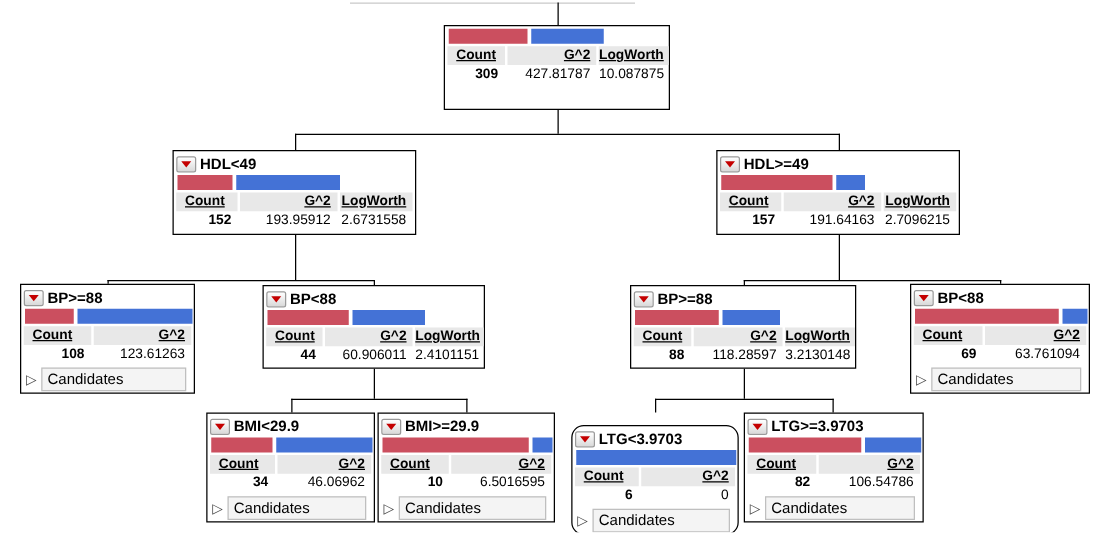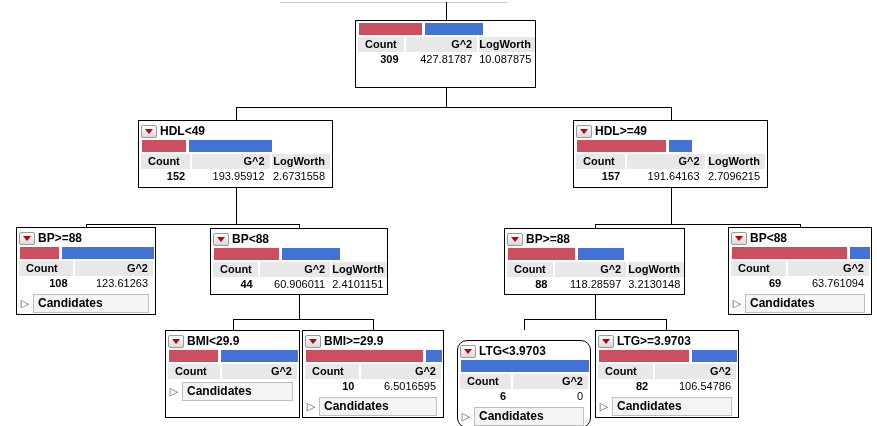--- a/index.html
+++ b/index.html
@@ -15,39 +15,39 @@
     background:linear-gradient(#ffffff,#d9d9d9);display:flex;align-items:center;justify-content:center;
     flex:0 0 auto;cursor:default;}
   .menu-tri{width:0;height:0;border-left:4px solid transparent;border-right:4px solid transparent;border-top:5px solid #c40000;}
   .node-label{font-weight:bold;font-size:12px;white-space:nowrap;color:#000;}
 
   .bars{display:flex;height:12px;margin:1px 1px 2px 1px;gap:3px;}
   .bar-red{height:100%;}
   .bar-blue{height:100%;flex:1;}
 
   .hdr-row,.val-row{display:flex;gap:2px;height:15px;line-height:15px;font-size:11px;color:#000;}
-  .hdr-cell{background:#e8e8e8;font-weight:bold;white-space:nowrap;box-sizing:border-box;}
+  .hdr-cell{background:#e8e8e8;font-weight:bold;white-space:nowrap;box-sizing:border-box;text-decoration:underline;}
   .val-cell{white-space:nowrap;box-sizing:border-box;}
   .cell-left{text-align:left;padding-left:7px;}
   .cell-right{text-align:right;padding-right:5px;}
   .val-row .cell-left{text-align:right;padding-right:5px;font-weight:bold;}
 
   
   .cols3 .c0{flex:0 0 26%;}
   .cols3 .c1{flex:0 0 41%;}
   .cols3 .c2{flex:1;}
   
   .cols2 .c0{flex:0 0 40%;}
   .cols2 .c1{flex:1;}
 
   .cand-row{display:flex;align-items:center;gap:2px;margin-top:3px;height:19px;}
   .disclosure{flex:0 0 12px;text-align:center;color:#4a4a4a;font-size:11px;
     font-family:"DejaVu Sans",sans-serif;line-height:19px;cursor:default;}
   .cand-btn{flex:1;height:17px;line-height:17px;background:#f4f4f4;border:1px solid #bfbfbf;
-    font-weight:bold;font-size:12px;color:#000;padding-left:4px;margin-right:4px;
+    font-weight:normal;font-size:12px;color:#000;padding-left:4px;margin-right:4px;
     white-space:nowrap;overflow:hidden;cursor:default;}
 </style>
 </head>
 <body>
 
 <div id="canvas">
     <div class="topline" style="left: 280px; top: 2px; width: 228px; height: 1px;"></div>
     <div class="line" style="left: 446px; top: 2px; width: 1px; height: 18px;"></div>
     <div class="node" style="left: 355px; top: 20px; width: 181px; height: 68px;">
       <div class="bars" style="width: 71%;">
@@ -208,20 +208,24 @@
         </div>
         <div class="node-label">BMI&lt;29.9</div>
       </div>
       <div class="bars" style="width: 100%;">
         <div class="bar-red" style="background: rgb(203, 79, 95); flex: 0 0 38%;"></div>
         <div class="bar-blue" style="background: rgb(68, 114, 214);"></div>
       </div>
       <div class="hdr-row cols2">
         <div class="hdr-cell c0 cell-left">Count</div>
         <div class="hdr-cell c1 cell-right">G^2</div>
+      </div>
+      <div class="val-row cols2">
+        <div class="val-cell c0 cell-left">34</div>
+        <div class="val-cell c1 cell-right">46.06962</div>
       </div>
       <div class="cand-row">
         <div class="disclosure">▷</div>
         <div class="cand-btn">Candidates</div>
       </div>
     </div>
     <div class="node" style="left: 302px; top: 330px; width: 142px; height: 88px;">
       <div class="title-row">
         <div class="menu-btn">
           <div class="menu-tri"></div>

